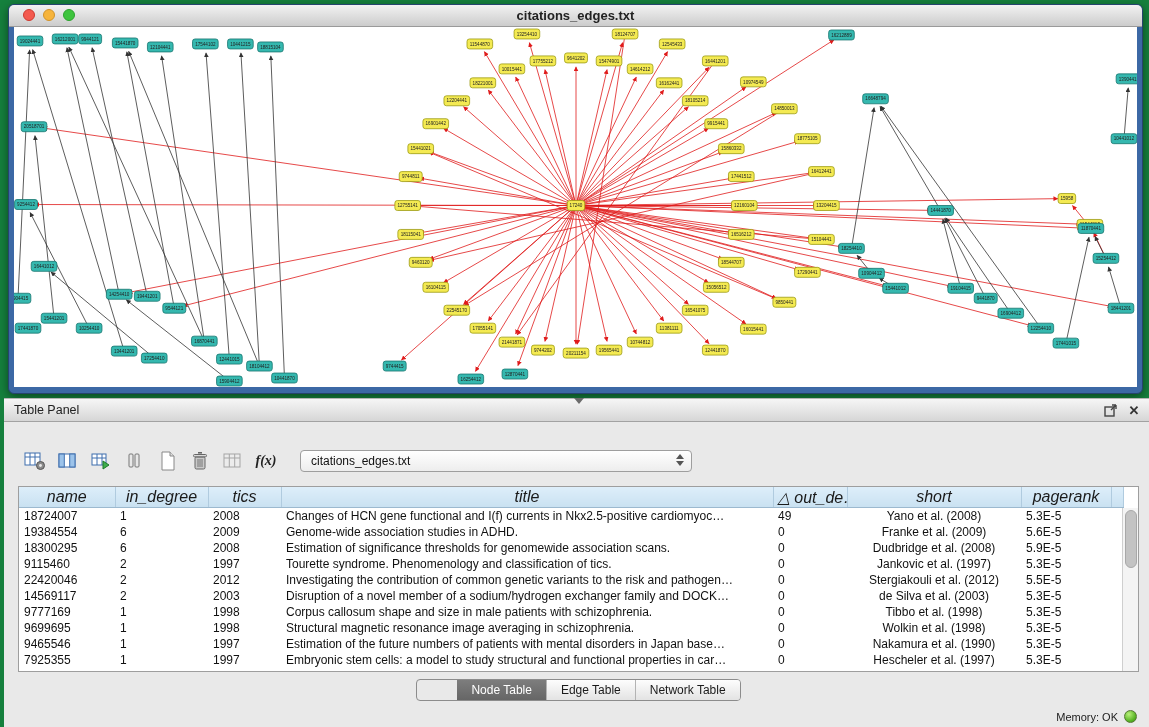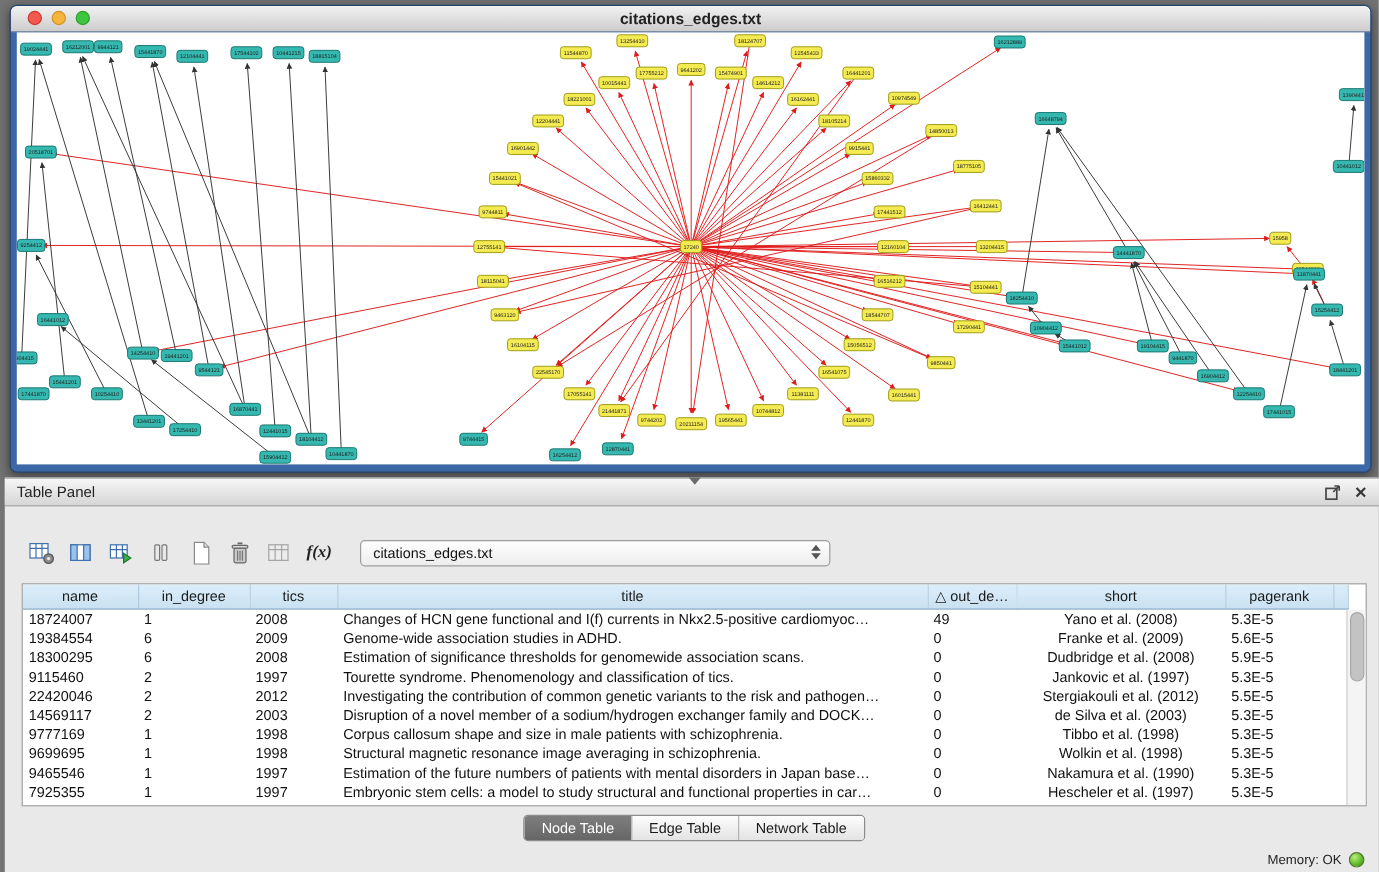--- a/index.html
+++ b/index.html
@@ -1,17 +1,17 @@
 <!DOCTYPE html>
 <html><head>
 <meta charset="utf-8">
 <style>
   html,body{margin:0;padding:0;width:1149px;height:727px;overflow:hidden;
     font-family:"Liberation Sans",sans-serif;background:#dadada;}
-  .desktop{position:relative;width:1149px;height:727px;background:#737373;}
+  .desktop{position:relative;width:1149px;height:727px;background:#15803d;}
 
   
   .window{position:absolute;left:8px;top:4px;width:1133px;height:388px;
     background:#3c68a5;border:1px solid #26446e;border-radius:6px;
     box-shadow:0 3px 10px rgba(0,0,0,.45);}
   .titlebar{position:relative;height:21px;border-radius:5px 5px 0 0;
     background:linear-gradient(#f2f2f2,#cccccc);border-bottom:1px solid #9a9a9a;}
   .lights{position:absolute;left:14px;top:4px;display:flex;gap:8px;}
   .light{width:12px;height:12px;border-radius:50%;display:inline-block;box-sizing:border-box;}
   .light.red{background:#f35a4f;border:1px solid #ce3a30;}
@@ -40,31 +40,31 @@
     border:1px solid #9e9e9e;border-radius:4px;background:linear-gradient(#ffffff,#ededed);
     display:flex;align-items:center;font-size:12px;color:#111;padding-left:10px;position:relative;}
   .dd-arrows{position:absolute;right:7px;top:3px;display:flex;flex-direction:column;gap:2px;}
   .dd-arrows i{display:block;width:0;height:0;border-left:4px solid transparent;border-right:4px solid transparent;}
   .dd-arrows .up{border-bottom:5px solid #555;}
   .dd-arrows .down{border-top:5px solid #555;}
 
   .table-wrap{position:relative;margin:10px 14px 0 14px;height:184px;background:#fff;
     border:1px solid #9e9e9e;overflow:hidden;}
   table{border-collapse:collapse;table-layout:fixed;width:1104px;}
-  th{height:20px;font-size:12px;font-weight:normal;color:#1a1a1a;text-align:center;
+  th{height:20px;font-size:16px;font-weight:normal;color:#1a1a1a;text-align:center;
     background:linear-gradient(#ddeefa,#c9e1f1);border-right:1px solid #b0cbdf;
-    border-bottom:1px solid #9cb9cf;padding:0 4px;white-space:nowrap;overflow:hidden;}
+    border-bottom:1px solid #9cb9cf;padding:0 4px;white-space:nowrap;overflow:hidden;font-style:italic;}
   td{height:16px;line-height:16px;font-size:12px;color:#111;padding:0 5px;
     white-space:nowrap;overflow:hidden;}
   td.c-center{text-align:center;}
   .vscroll{position:absolute;right:0;top:21px;bottom:0;width:15px;background:#f4f4f4;border-left:1px solid #cfcfcf;}
   .vscroll .thumb{position:absolute;left:2px;top:2px;width:10px;height:56px;background:#c3c3c3;border:1px solid #a8a8a8;border-radius:6px;}
 
   .tabs-row{display:flex;justify-content:center;margin-top:7px;}
-  .tabs{display:inline-flex;border:1px solid #8c8c8c;border-radius:4px;overflow:hidden;height:20px;}
+  .tabs{display:inline-flex;border:1px solid #8c8c8c;border-radius:4px;overflow:hidden;height:20px;padding-left:40px;}
   .tab{padding:0 14px;line-height:20px;font-size:12px;color:#1a1a1a;
     background:linear-gradient(#fdfdfd,#e3e3e3);border-left:1px solid #b3b3b3;}
   .tab:first-child{border-left:none;}
   .tab.active{background:linear-gradient(#7d7d7d,#666666);color:#fff;}
 
   .statusbar{position:absolute;right:12px;bottom:4px;display:flex;align-items:center;gap:6px;
     font-size:11px;color:#222;}
   .mem-dot{width:11px;height:11px;border-radius:50%;border:1px solid #557733;
     background:radial-gradient(circle at 35% 30%,#b8f07a,#57b324 65%,#3d8d15);}
 </style>

